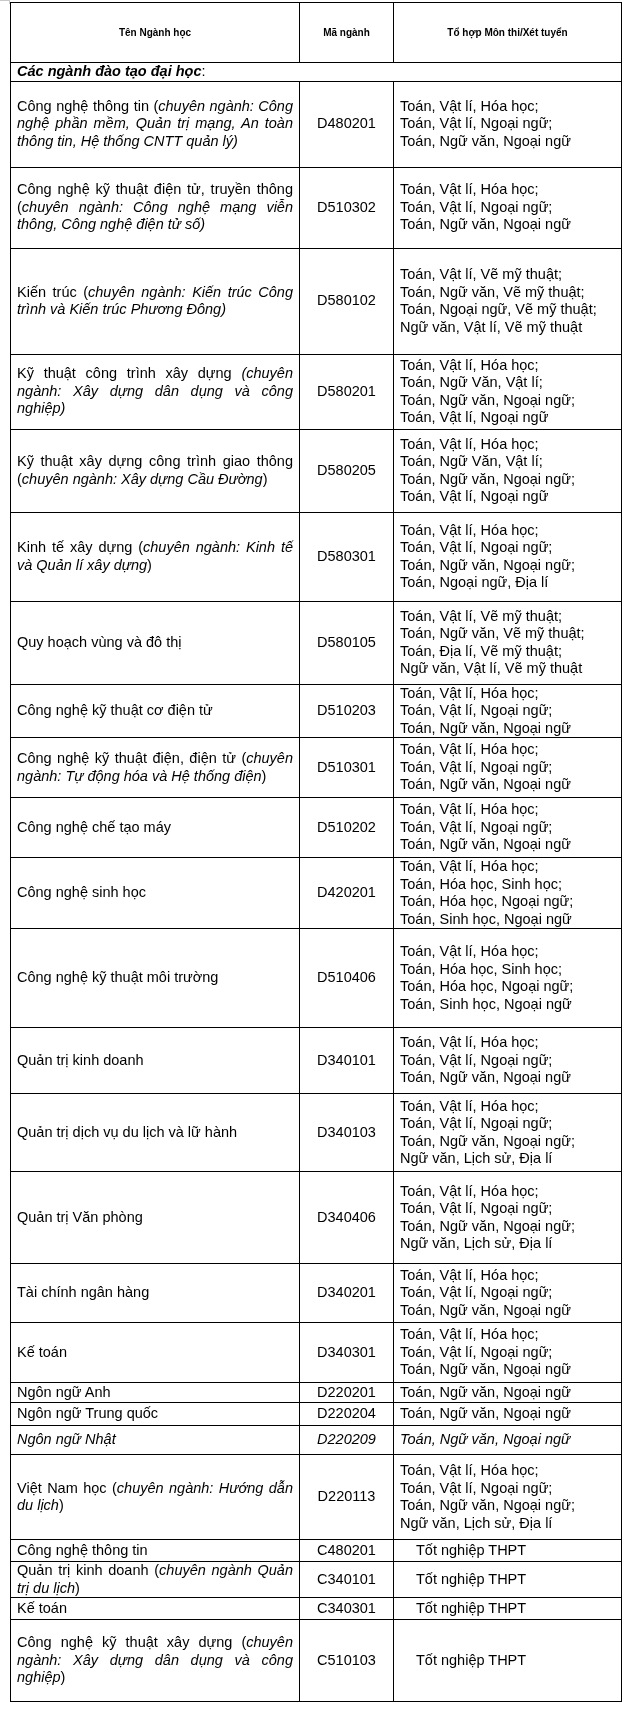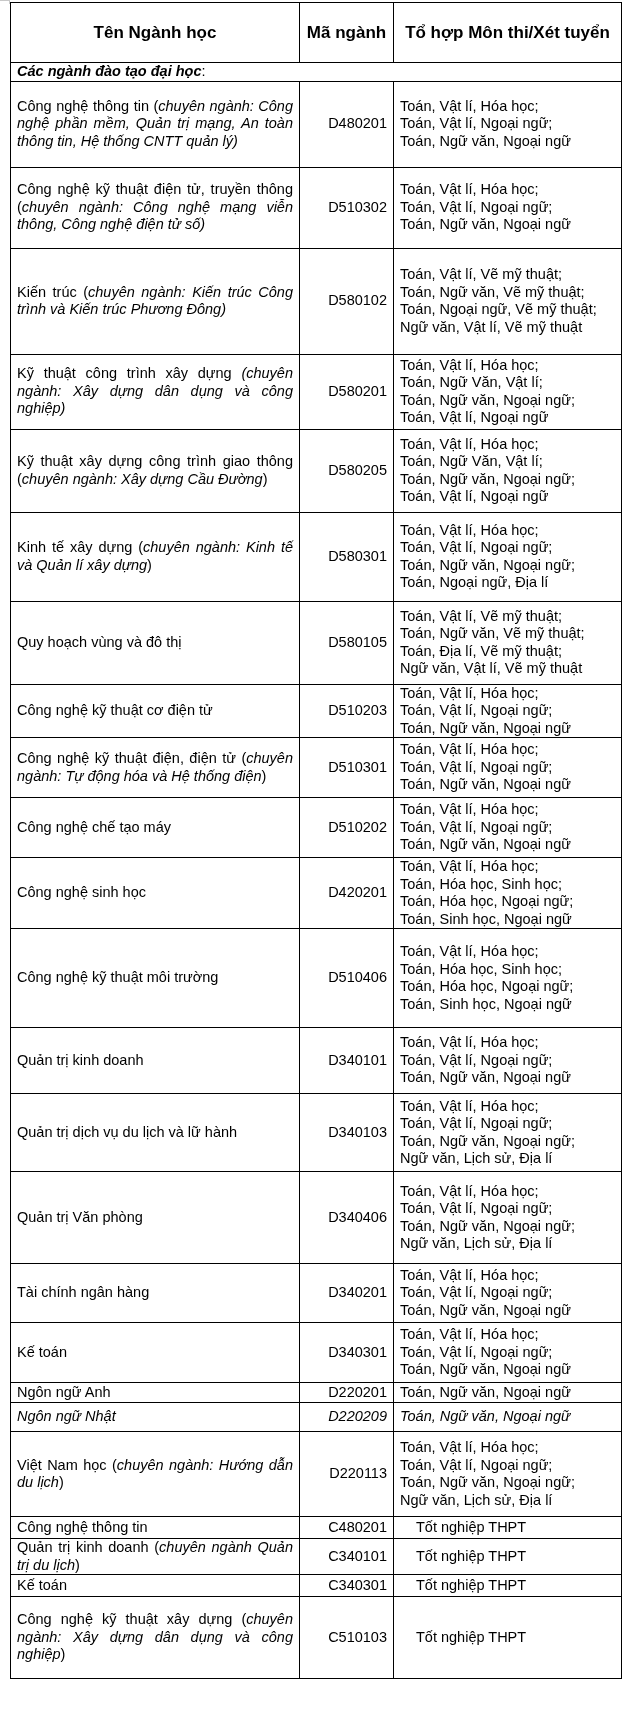--- a/index.html
+++ b/index.html
@@ -3,26 +3,26 @@
 <meta charset="utf-8">
 <style>
   html, body { margin: 0; padding: 0; background: #ffffff; }
   body { width: 629px; height: 1723px; position: relative; overflow: hidden;
          font-family: "Liberation Sans", "DejaVu Sans", sans-serif; color: #000; }
   .page { position: absolute; left: 0; top: 0; width: 629px; height: 1723px; }
   .corner { position: absolute; left: 0; top: 0; width: 10px; height: 2px; border-top: 1px solid #c8c8c8; }
   .corner-v { position: absolute; left: 9px; top: 0; width: 1px; height: 4px; background: #c8c8c8; }
   table.adm { position: absolute; left: 10px; top: 2px; width: 611px; border-collapse: collapse; table-layout: fixed; }
   table.adm td, table.adm th { border: 1.5px solid #000; padding: 0 6px; vertical-align: middle; font-size: 14.5px; line-height: 17.5px; }
-  table.adm th { font-weight: bold; text-align: center; font-size: 17px; }
+  table.adm th { font-weight: bold; text-align: center; font-size: 10px; }
   col.c1 { width: 289px; }
   col.c2 { width: 94px; }
   col.c3 { width: 228px; }
   td.name { text-align: justify; text-align-last: left; }
-  td.code { text-align: right; }
+  td.code { text-align: center; }
   td.combo { text-align: left; white-space: pre-line; padding-left: 4px; }
   td.combo.grad { padding-left: 22px; }
   td.section { font-weight: bold; font-style: italic; padding-left: 6px; }
   .spec { font-style: italic; }
   .combo-line { display: block; }
 </style>
 </head>
 <body>
 
 <div class="page">
@@ -129,20 +129,25 @@
         <tr style="height: 60px;">
           <td class="name"><span>Kế toán</span><span class="spec"></span><span></span></td>
           <td class="code">D340301</td>
           <td class="combo"><span class="combo-line">Toán, Vật lí, Hóa học;</span><span class="combo-line">Toán, Vật lí, Ngoại ngữ;</span><span class="combo-line">Toán, Ngữ văn, Ngoại ngữ</span></td>
         </tr>
         <tr style="height: 20px;">
           <td class="name"><span>Ngôn ngữ Anh</span><span class="spec"></span><span></span></td>
           <td class="code">D220201</td>
           <td class="combo"><span class="combo-line">Toán, Ngữ văn, Ngoại ngữ</span></td>
         </tr>
+        <tr style="height: 23px;">
+          <td class="name"><span>Ngôn ngữ Trung quốc</span><span class="spec"></span><span></span></td>
+          <td class="code">D220204</td>
+          <td class="combo"><span class="combo-line">Toán, Ngữ văn, Ngoại ngữ</span></td>
+        </tr>
         <tr style="height: 29px; font-style: italic;">
           <td class="name"><span>Ngôn ngữ Nhật</span><span class="spec"></span><span></span></td>
           <td class="code">D220209</td>
           <td class="combo"><span class="combo-line">Toán, Ngữ văn, Ngoại ngữ</span></td>
         </tr>
         <tr style="height: 85px;">
           <td class="name"><span>Việt Nam học (</span><span class="spec">chuyên ngành: Hướng dẫn du lịch</span><span>)</span></td>
           <td class="code">D220113</td>
           <td class="combo"><span class="combo-line">Toán, Vật lí, Hóa học;</span><span class="combo-line">Toán, Vật lí, Ngoại ngữ;</span><span class="combo-line">Toán, Ngữ văn, Ngoại ngữ;</span><span class="combo-line">Ngữ văn, Lịch sử, Địa lí</span></td>
         </tr>

